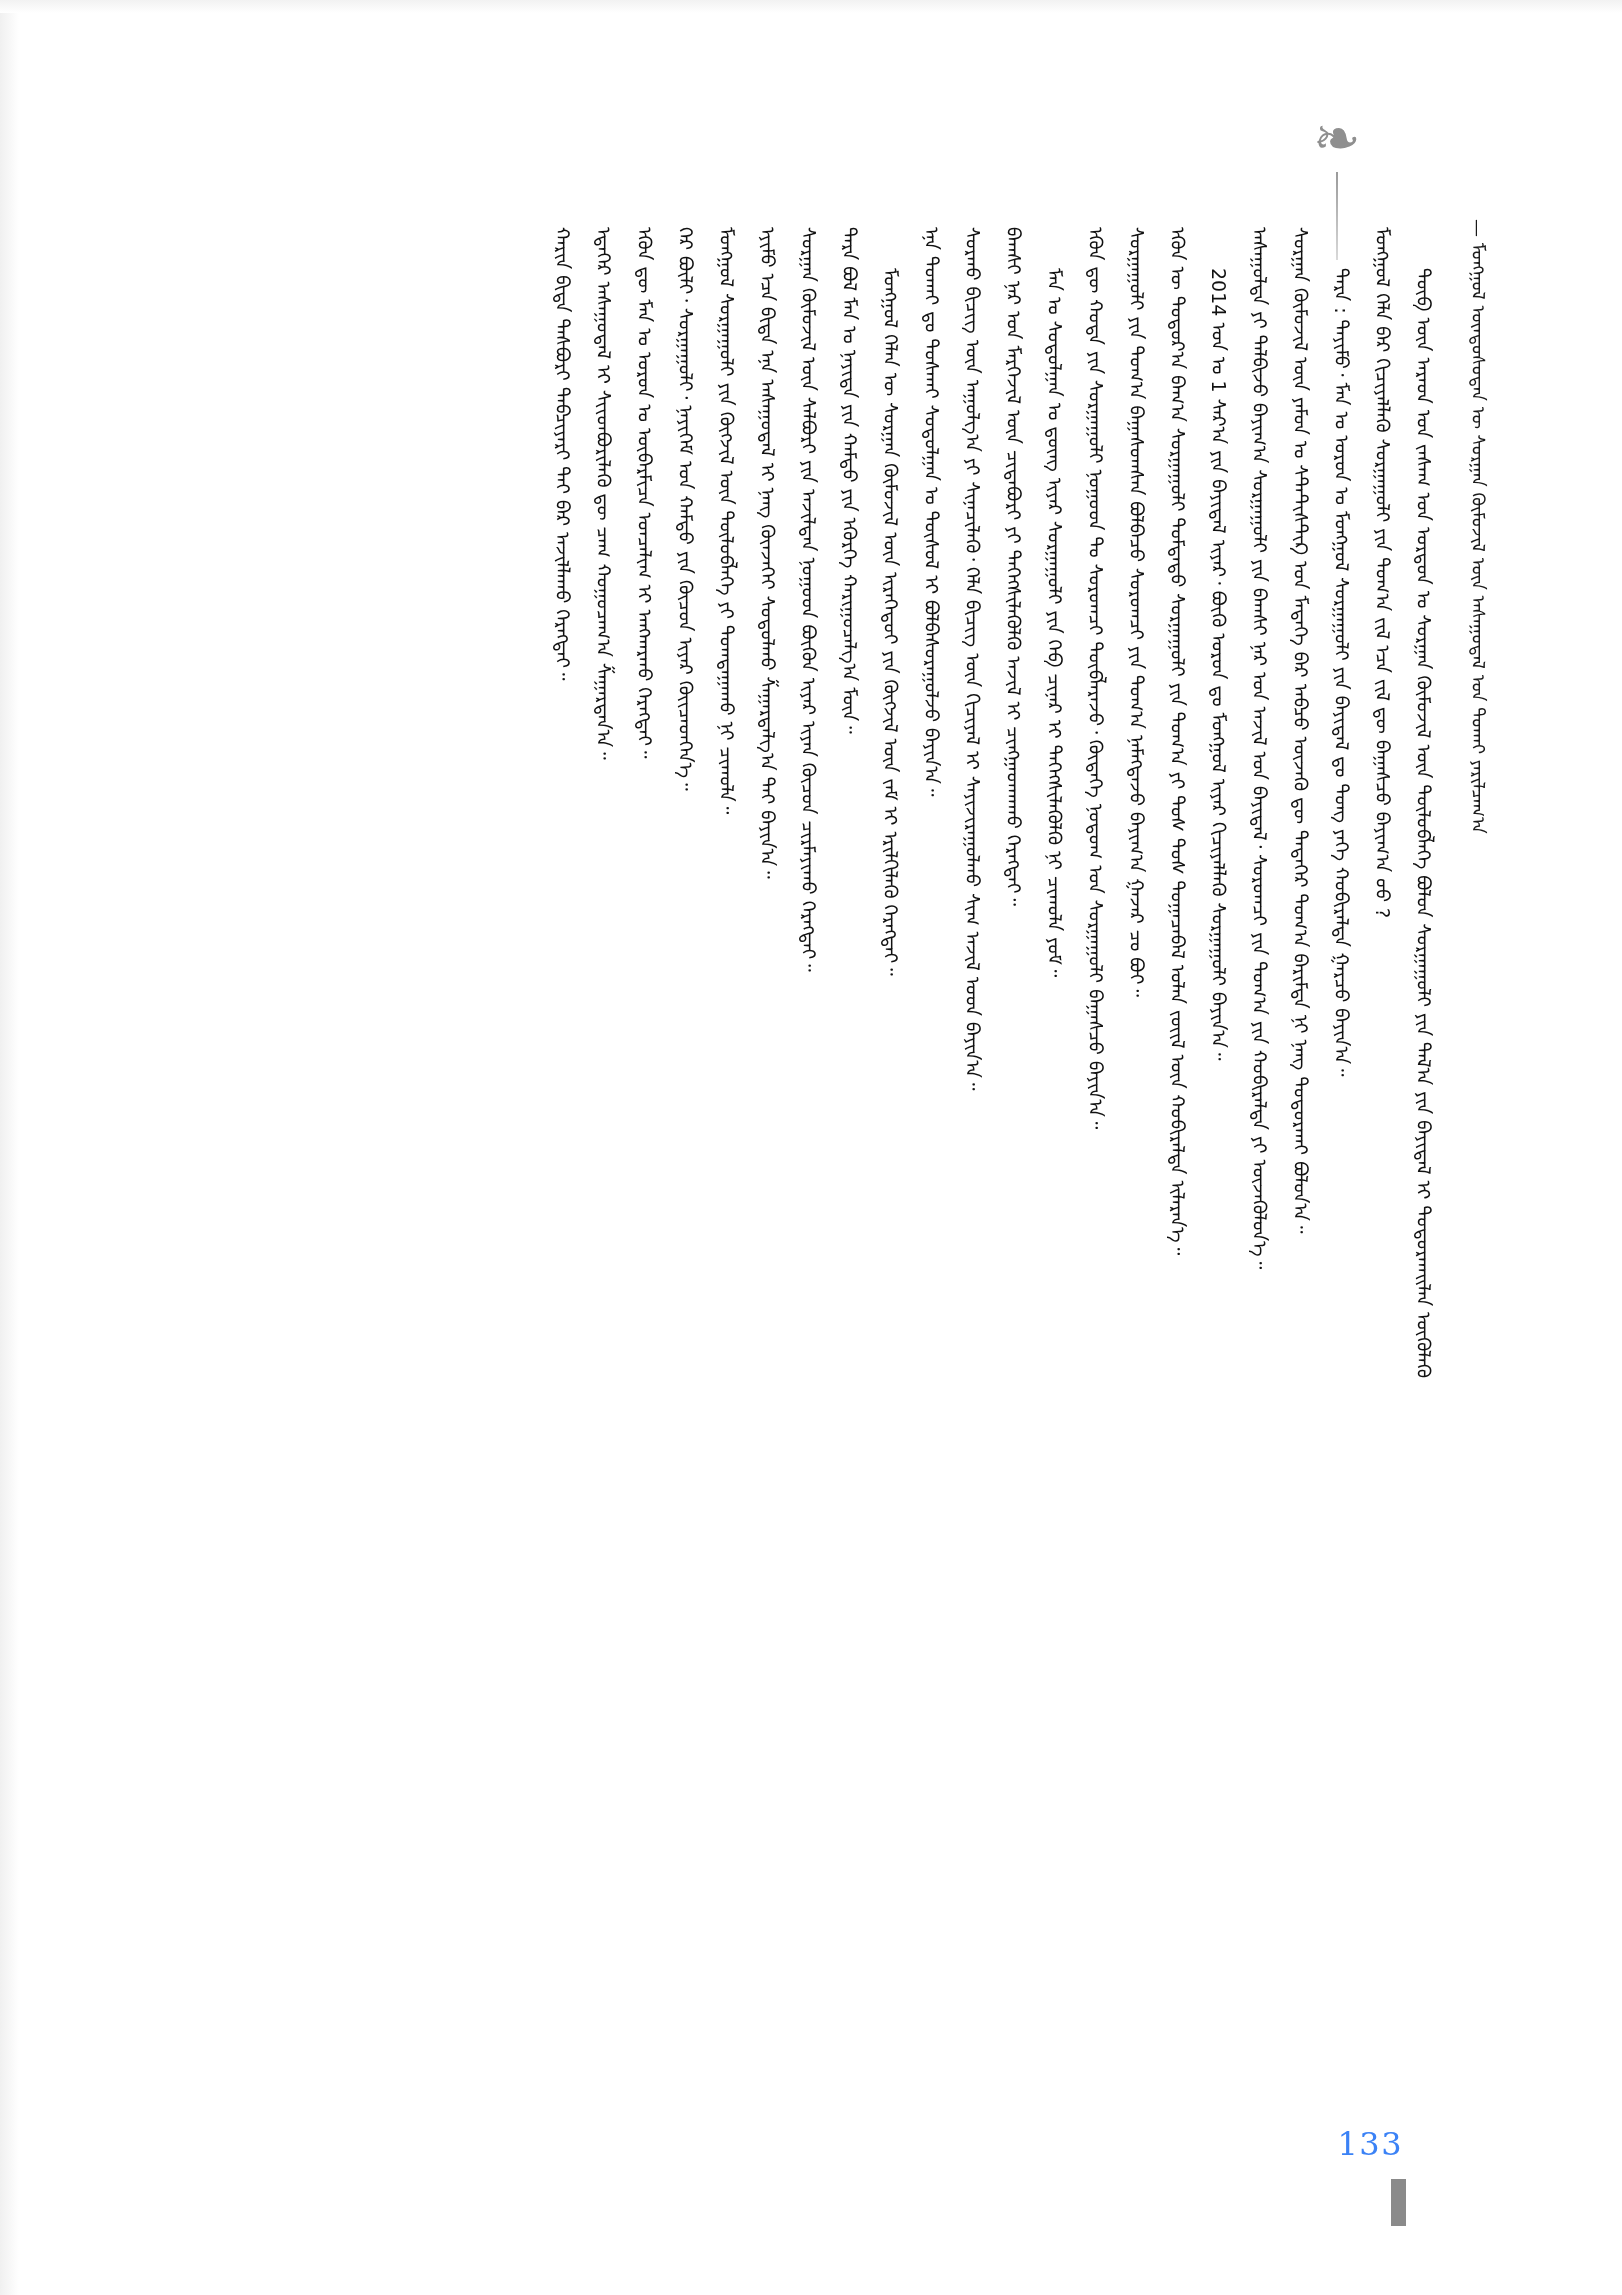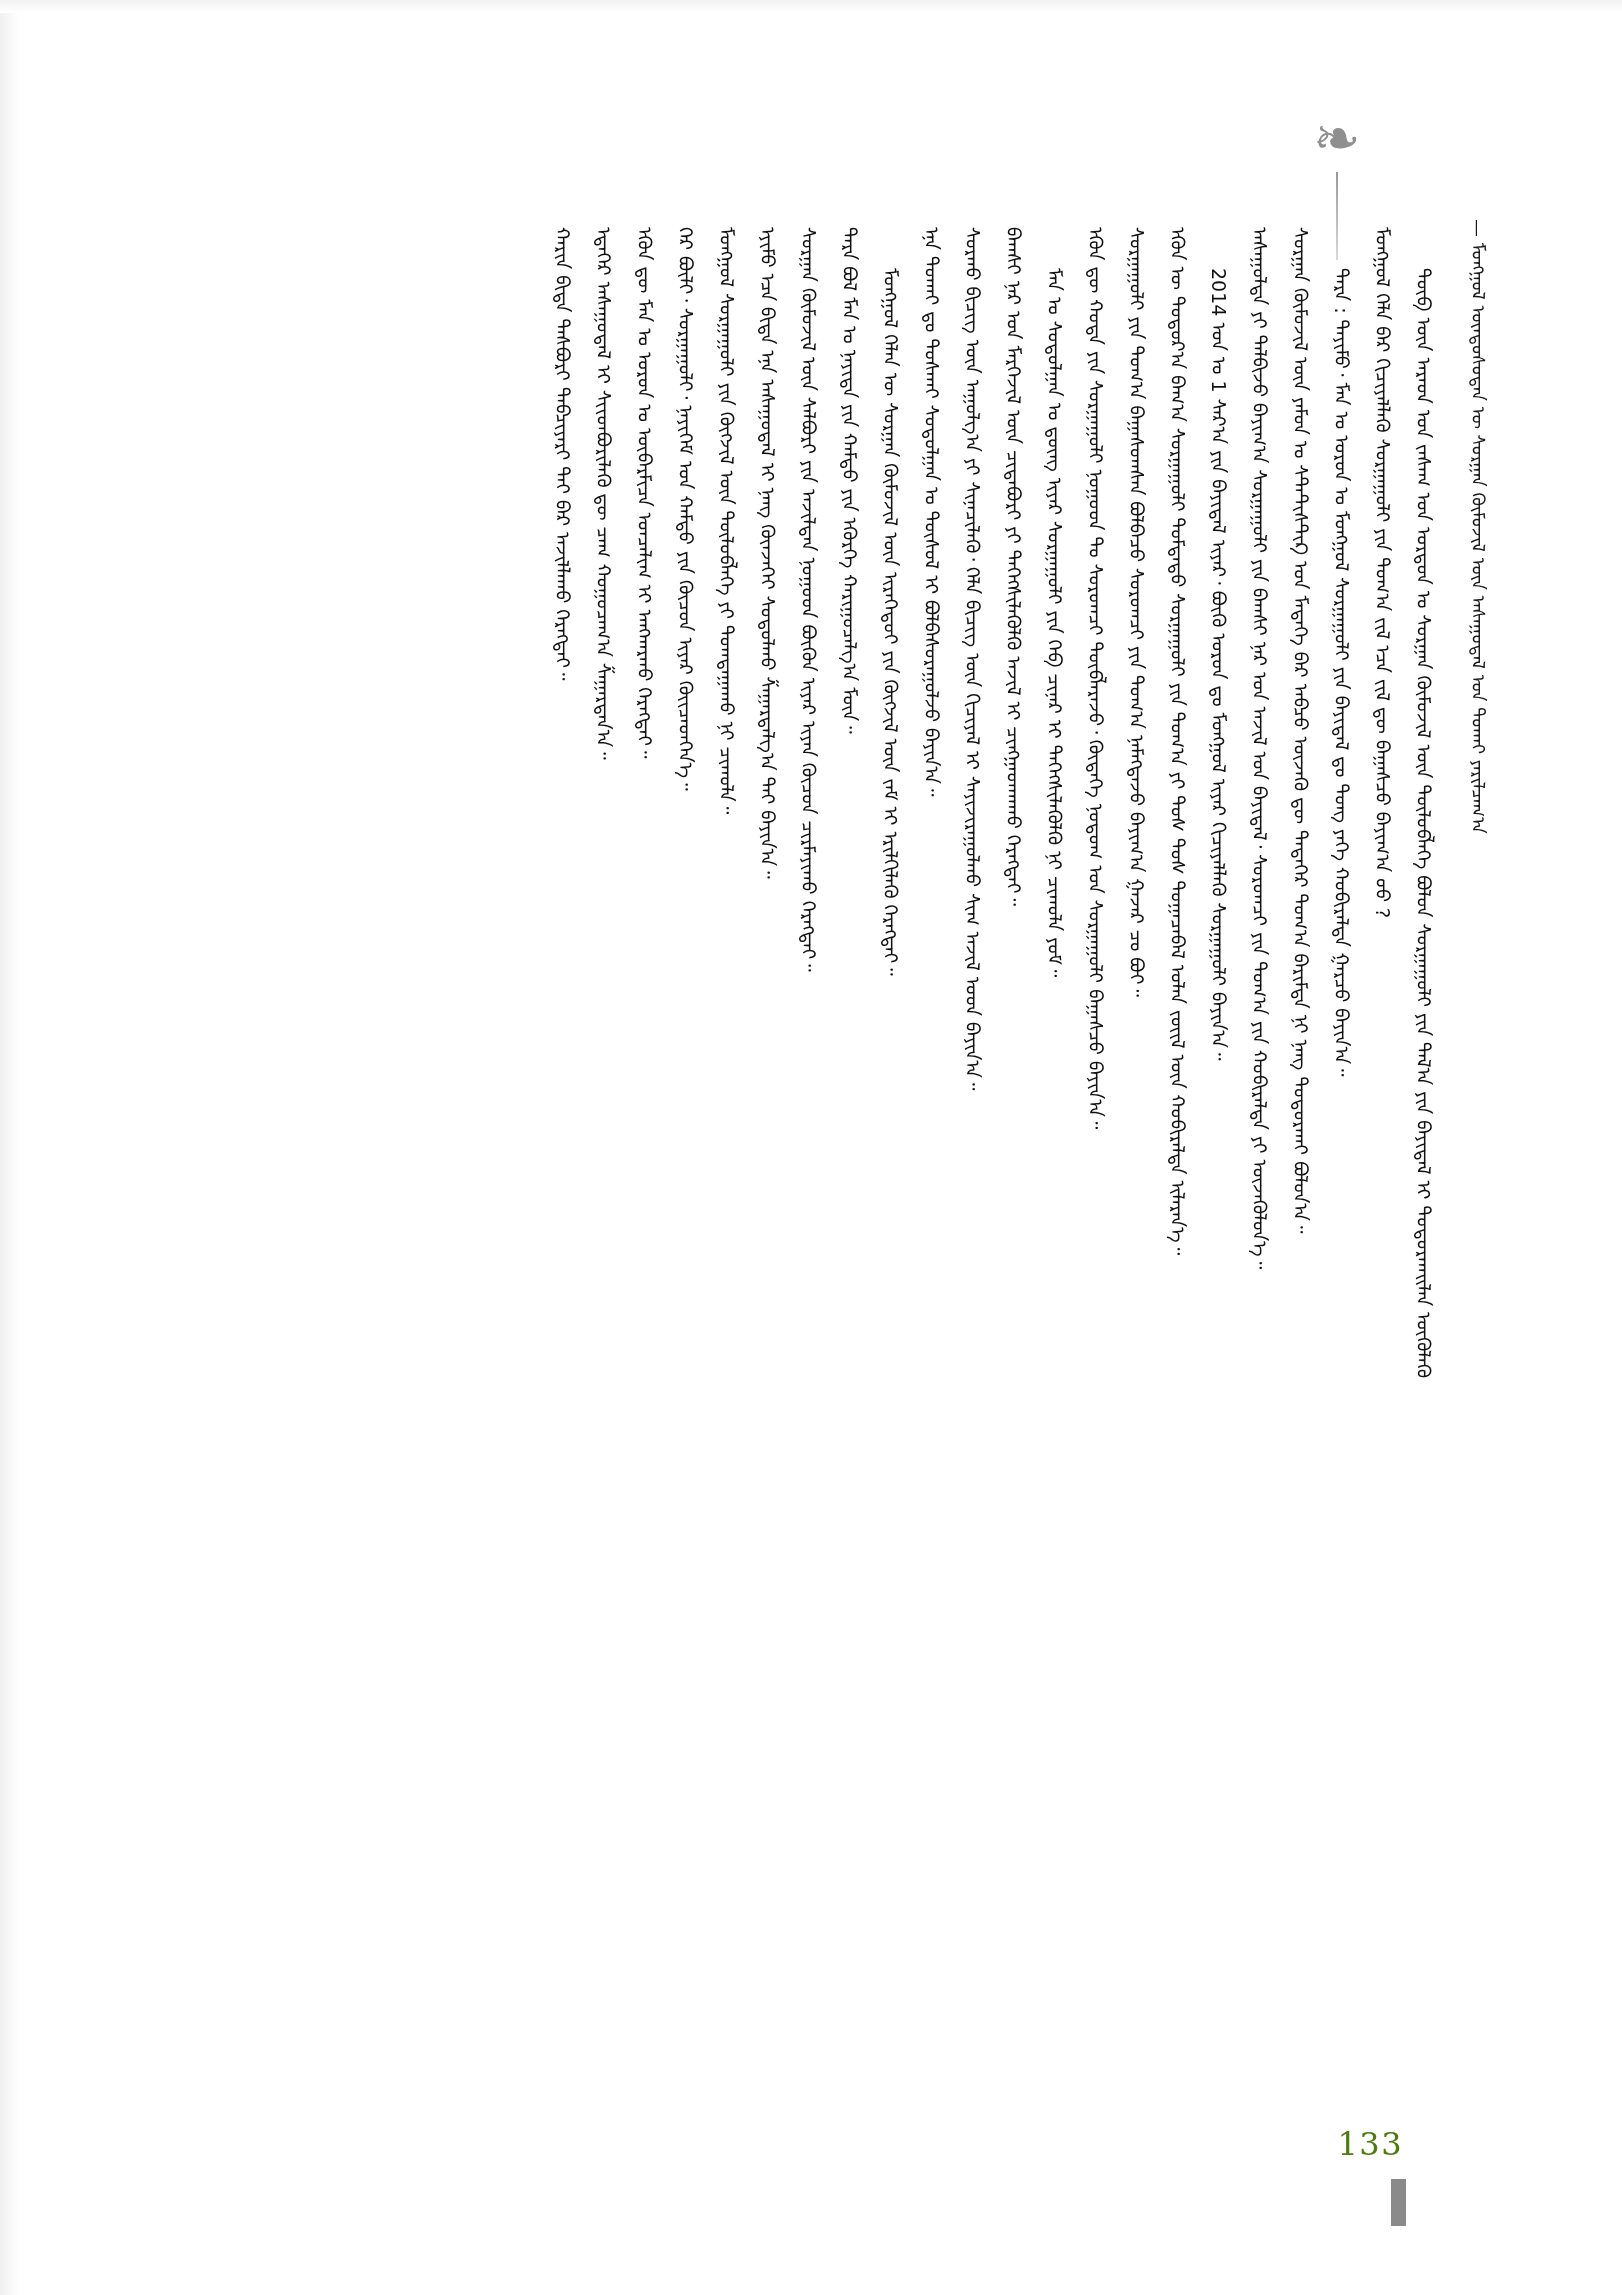--- a/index.html
+++ b/index.html
@@ -87,21 +87,21 @@
     padding-top: 41px;
   }
 
   
   .page-number {
     position: absolute;
     bottom: 132px;
     right: 219px;
     font-family: "DejaVu Serif", serif;
     font-size: 32px;
-    color: #4d7c0f;
+    color: #3b82f6;
     letter-spacing: 1.5px;
   }
   .page-rule {
     position: absolute;
     bottom: 69px;
     right: 216px;
     width: 14.6px;
     height: 47px;
     background: #8a8a8a;
   }

